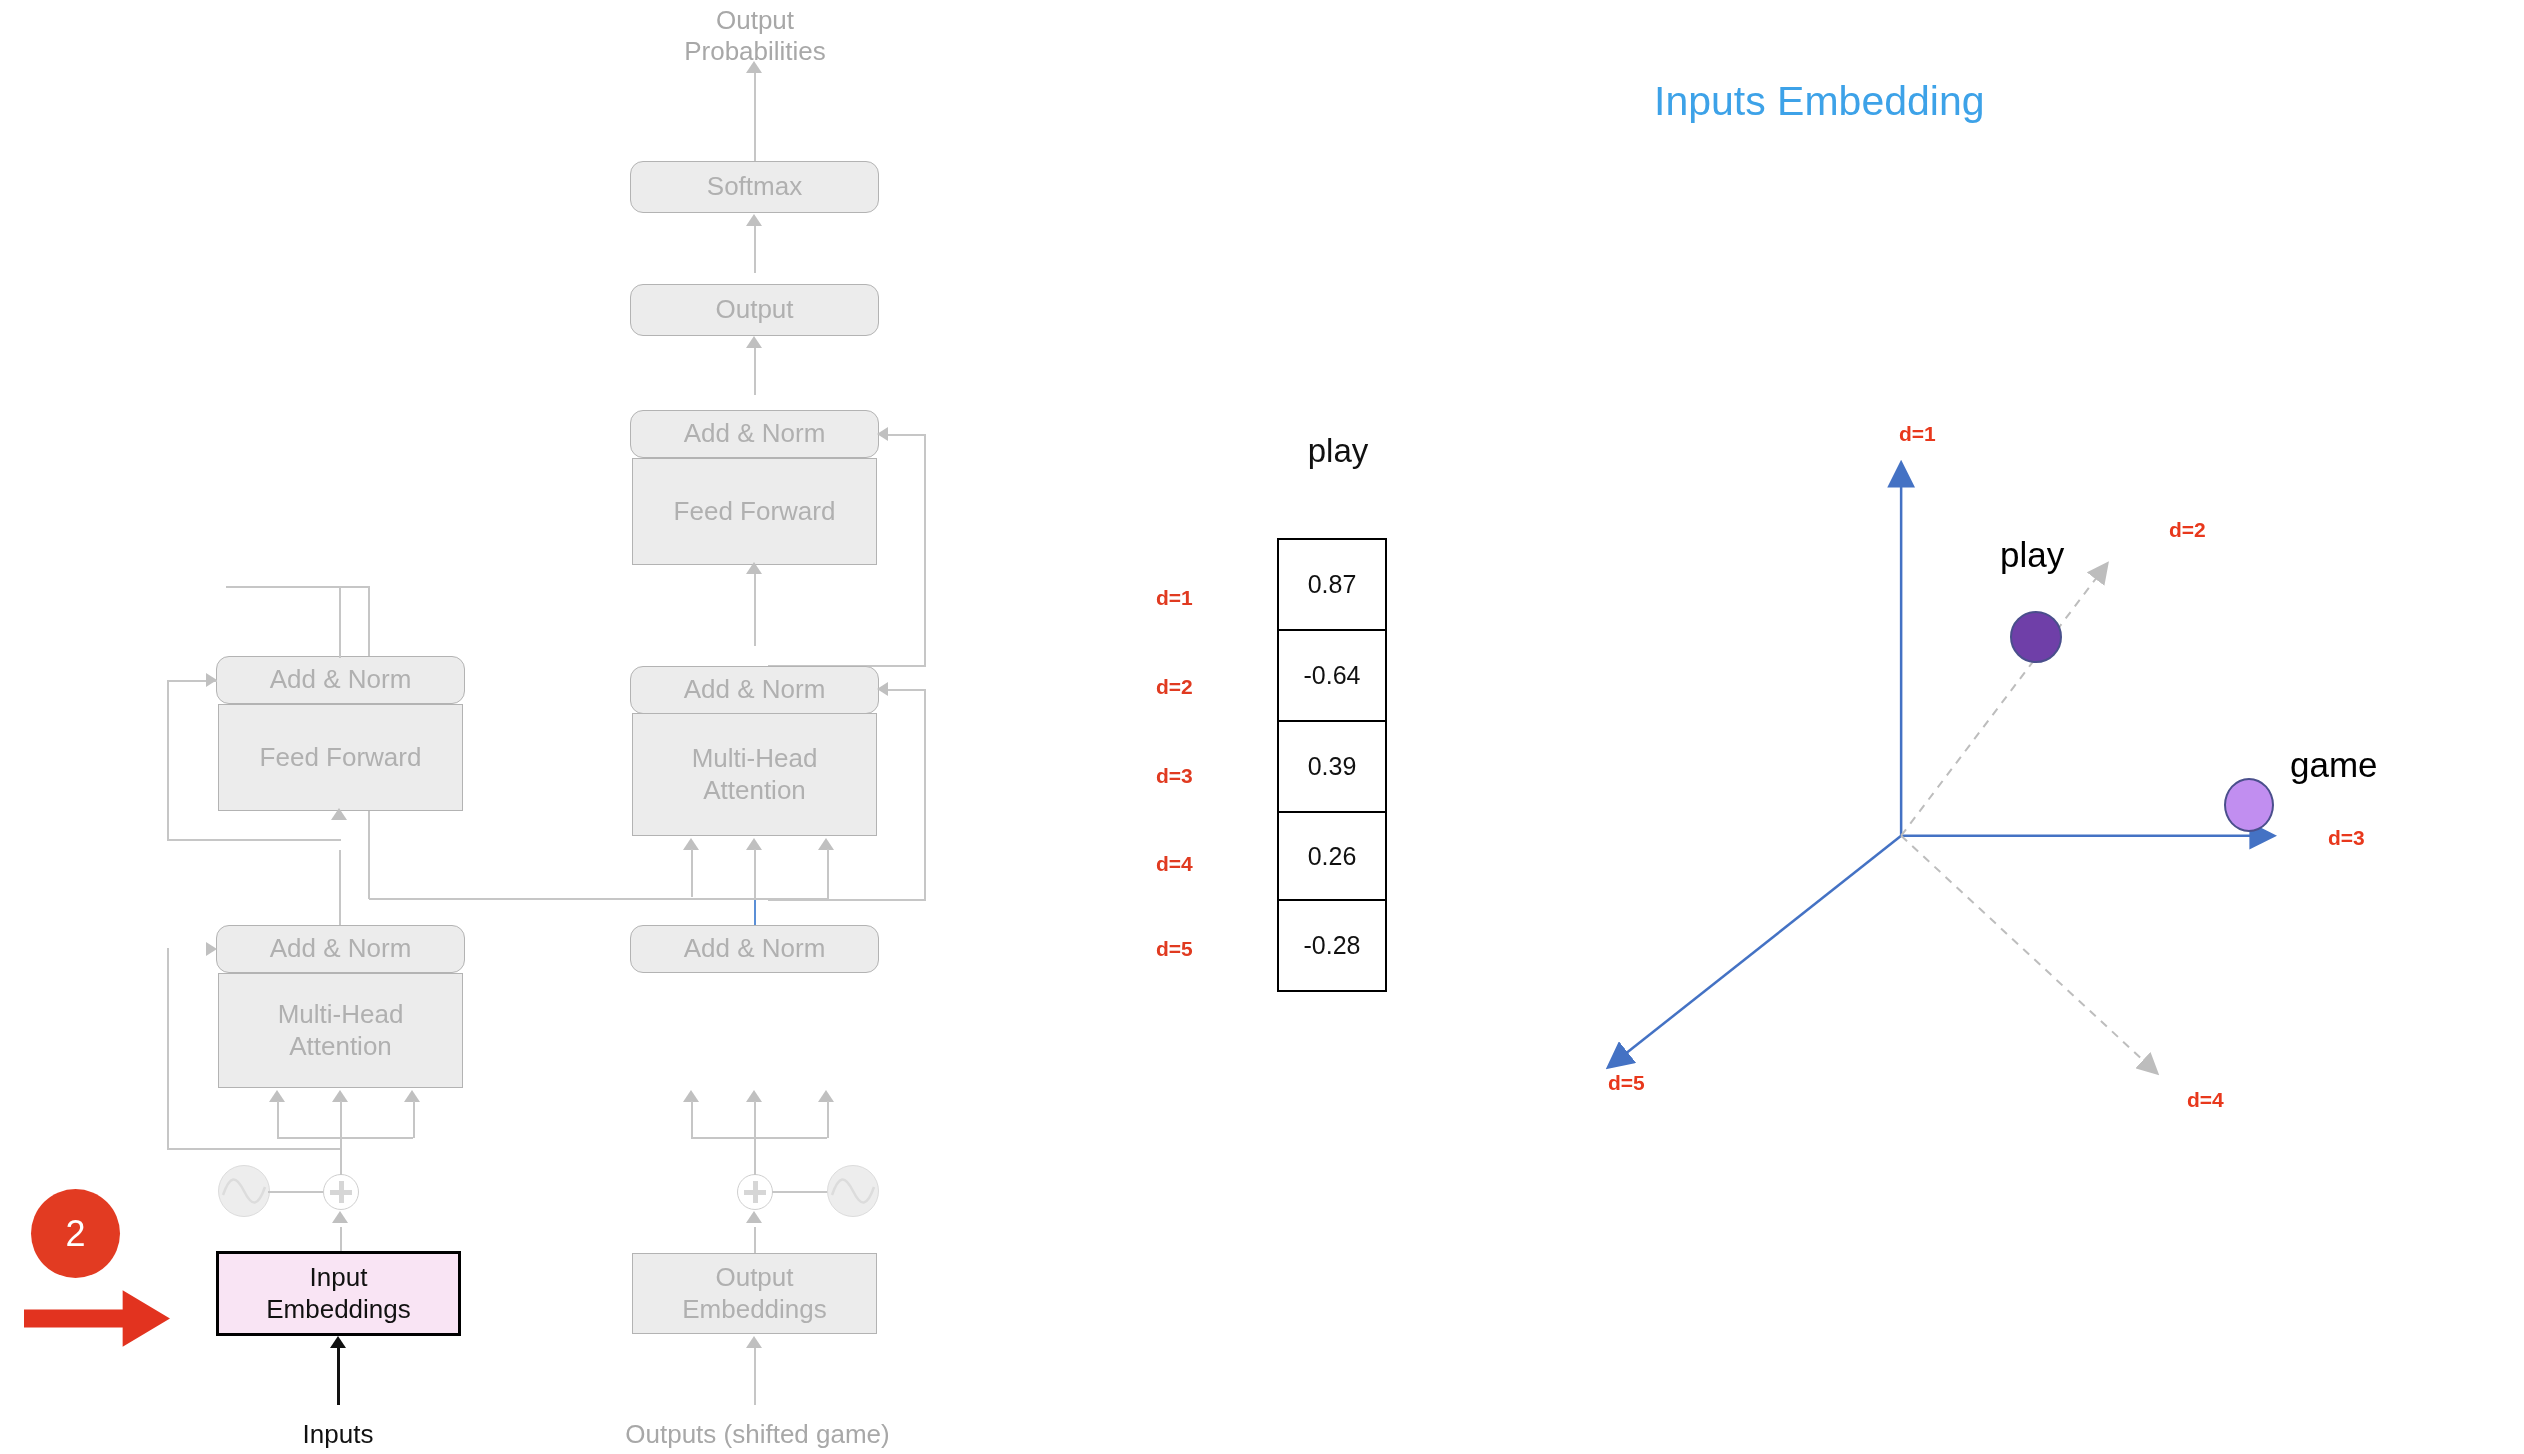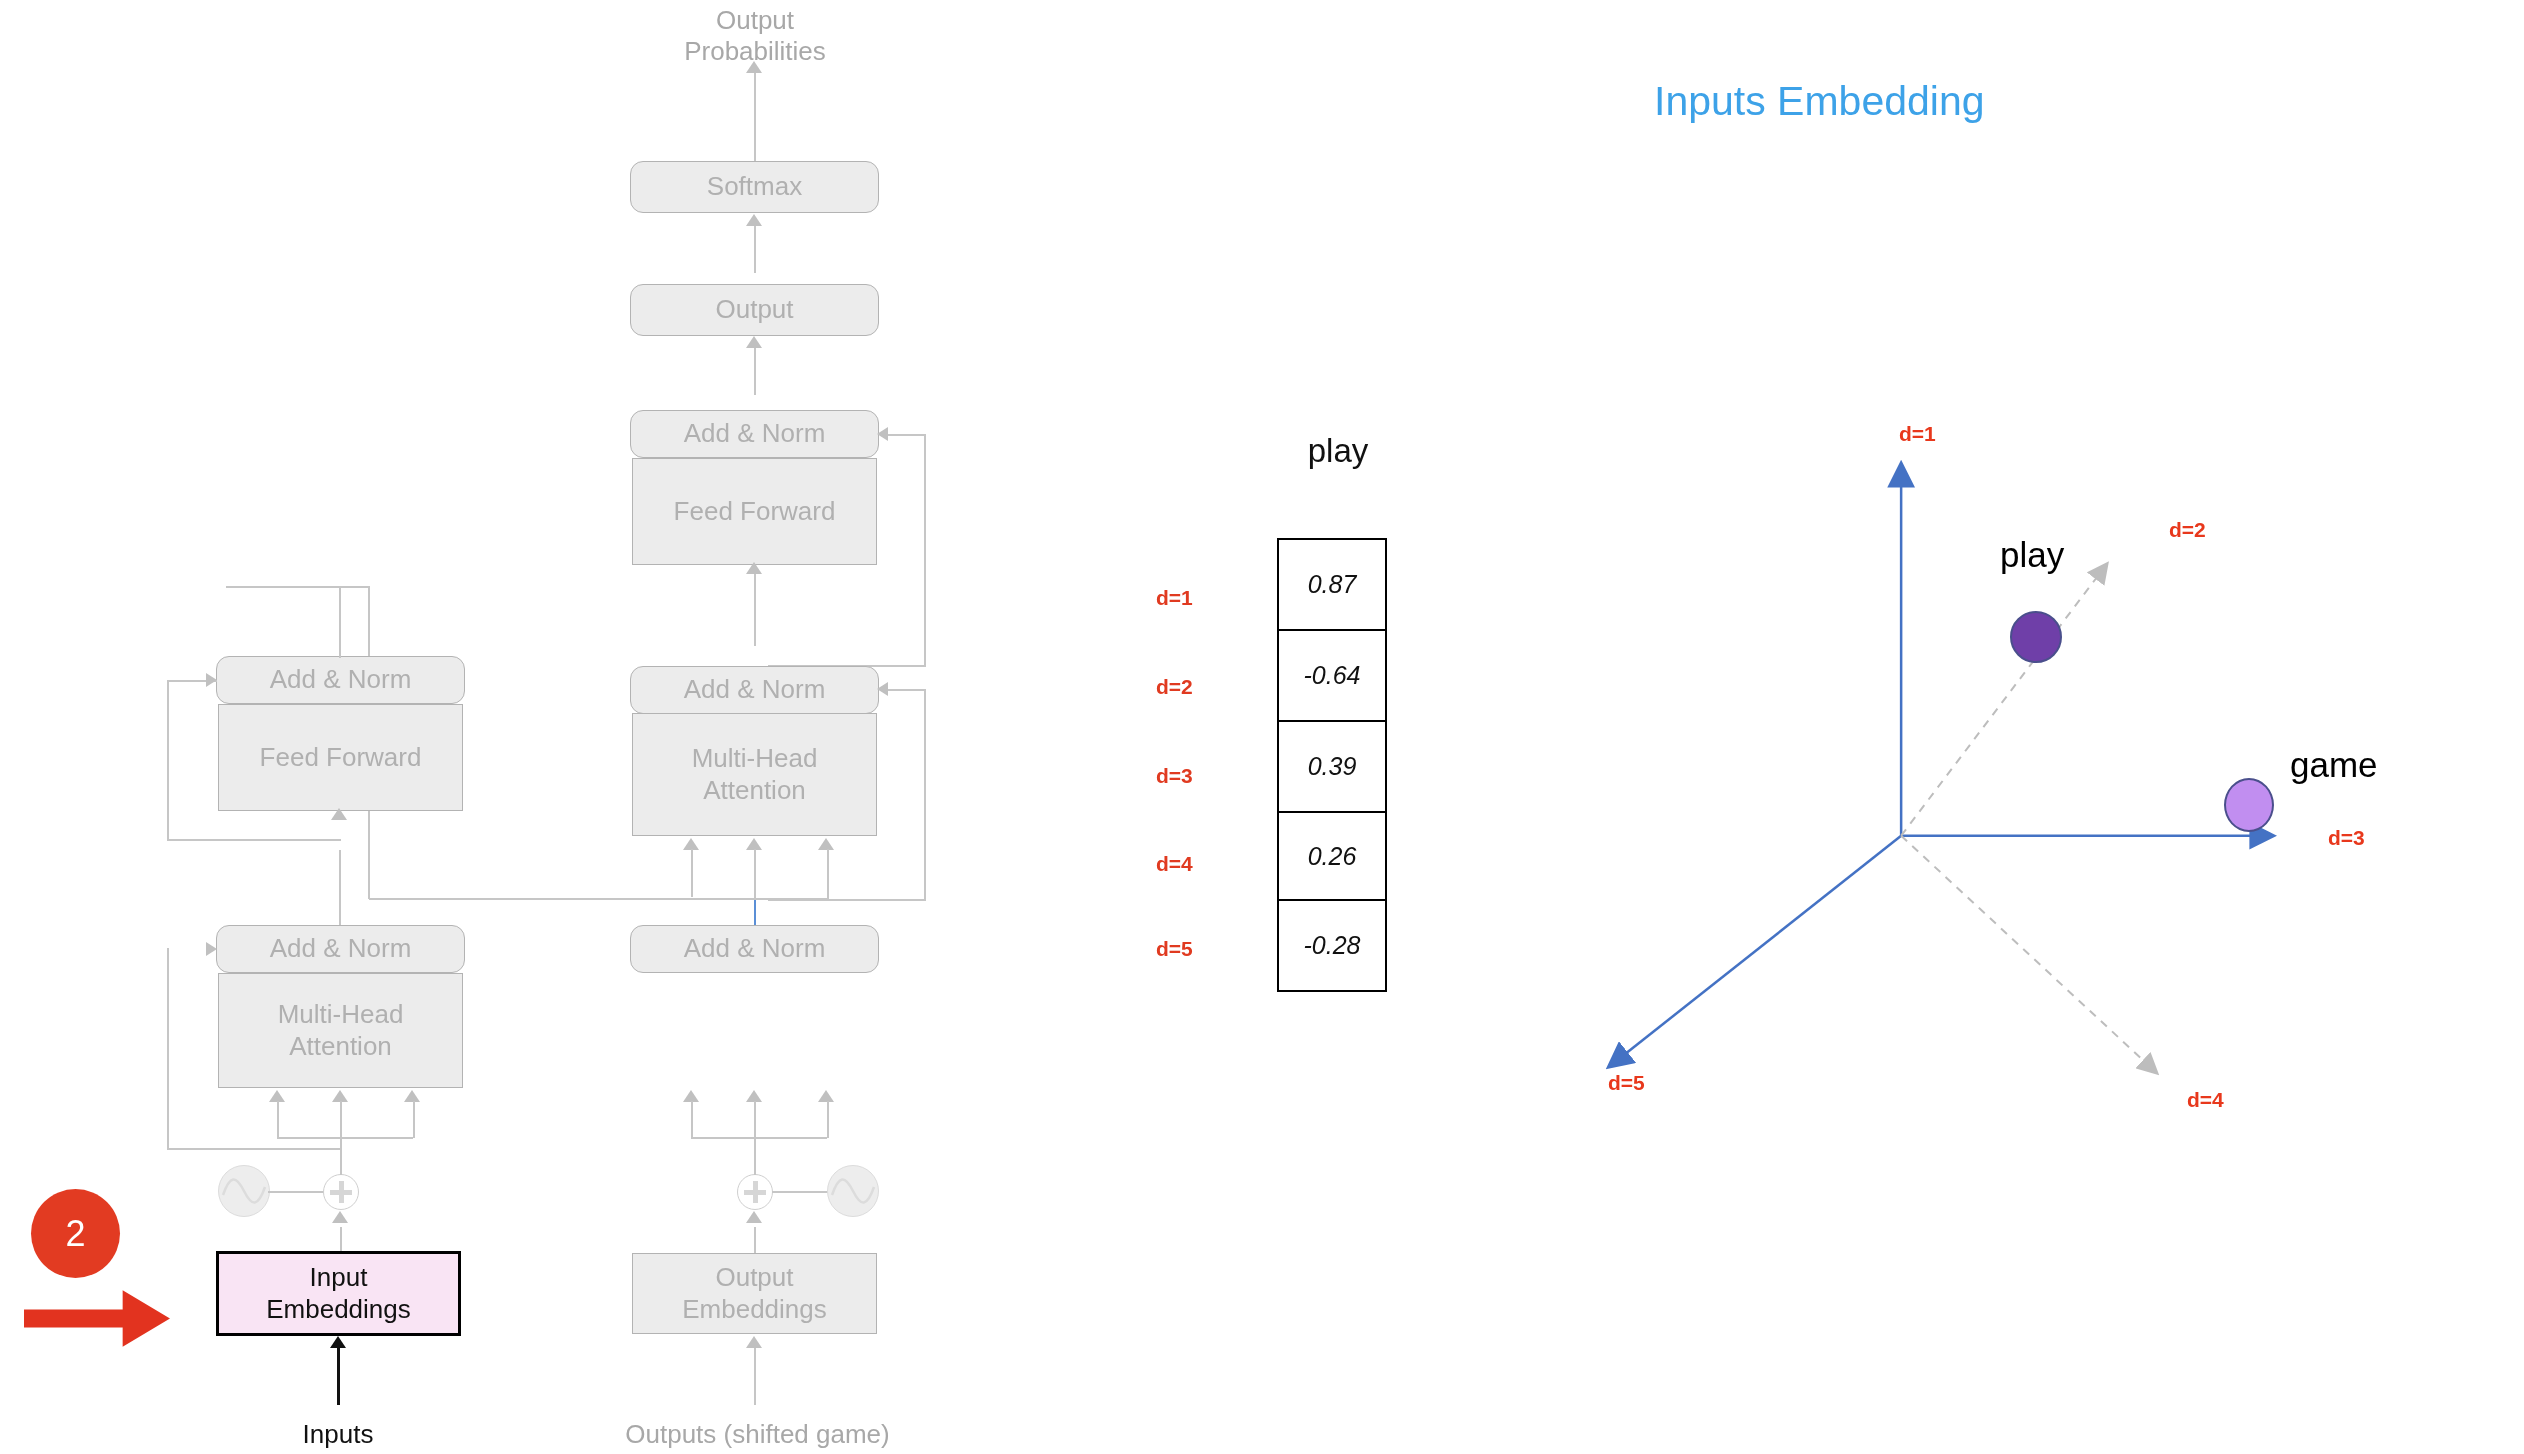--- a/index.html
+++ b/index.html
@@ -61,21 +61,21 @@
     position:absolute;border-radius:50%;background:#e23b22;color:#fff;
     display:flex;align-items:center;justify-content:center;font-size:36px;
   }
   .fat-arrow{position:absolute;}
   
   .vtitle{position:absolute;font-size:33px;color:#111;text-align:center;}
   .vtable{position:absolute;border:2.5px solid #000;box-sizing:border-box;background:#fff;}
   .vcell{
     box-sizing:border-box;border-bottom:2px solid #000;background:#fff;
     display:flex;align-items:center;justify-content:center;
-    font-size:25px;color:#111;font-style:italic;
+    font-size:25px;color:#111;
   }
   .vcell:last-child{border-bottom:none;}
   .dlab{position:absolute;color:#e03a20;font-size:21px;font-weight:bold;}
   
   .ptitle{position:absolute;color:#3da2e8;font-size:41px;}
   .word{position:absolute;font-size:35px;color:#000;}
   .dot{position:absolute;border-radius:50%;}
   .axlab{position:absolute;color:#e8381c;font-size:21px;font-weight:bold;}
 </style>
 </head>

